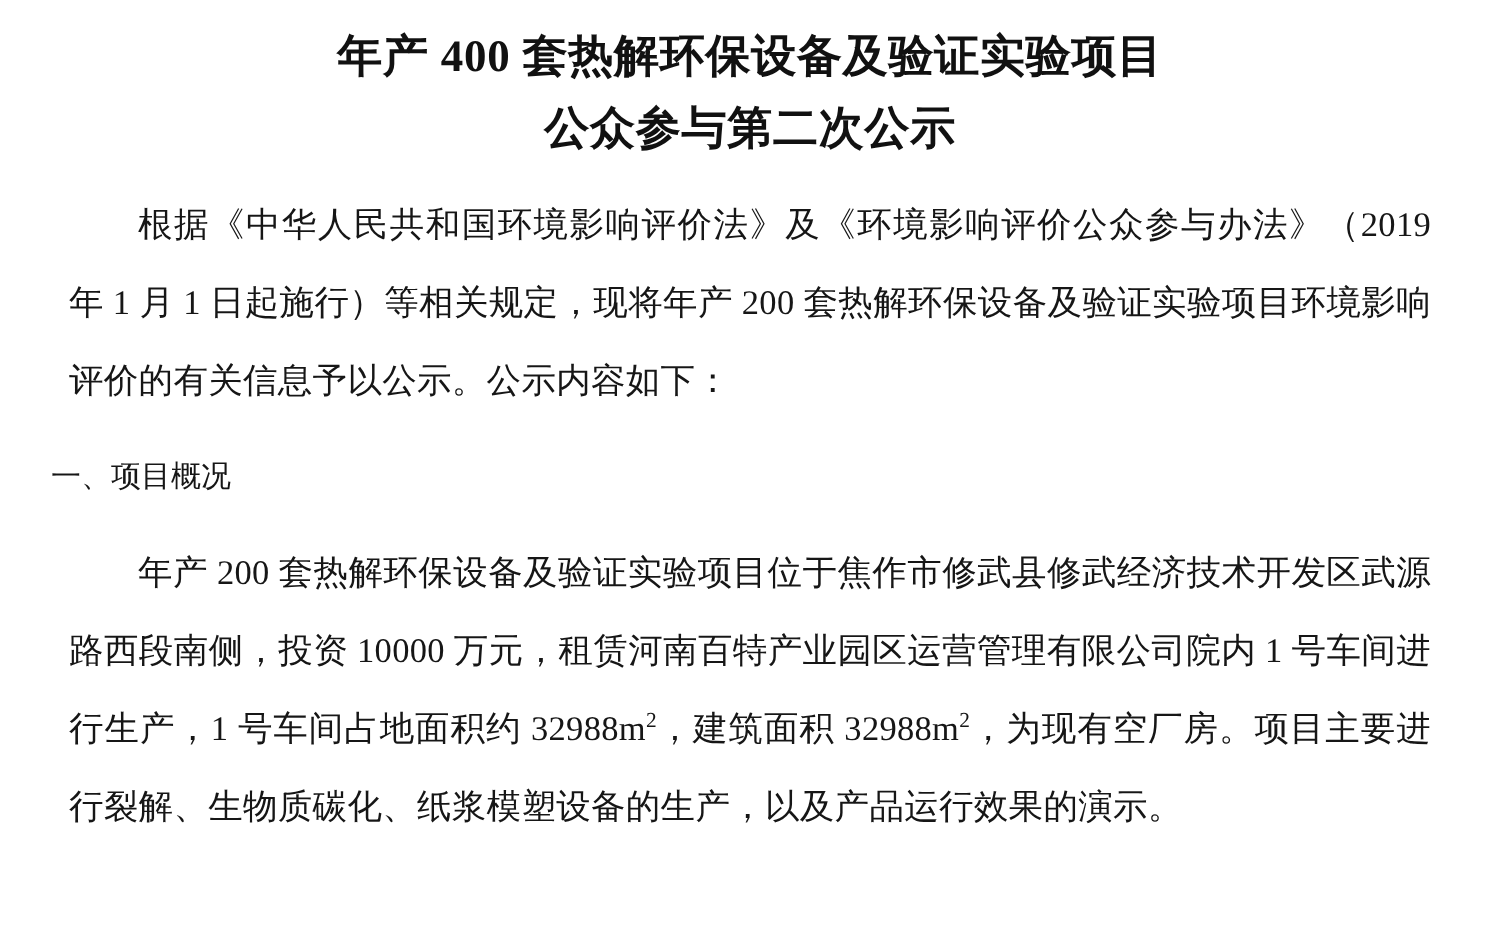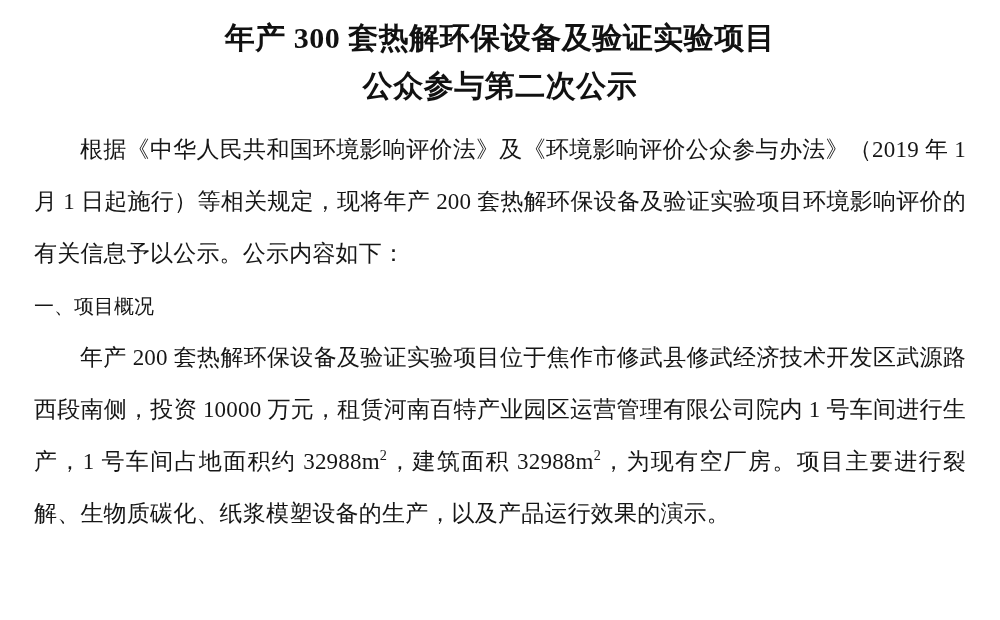--- a/index.html
+++ b/index.html
@@ -34,21 +34,21 @@
     display: block;
     white-space: nowrap;
   }
   .title-block {
     margin-top: 4px;
     margin-bottom: 14px;
   }
   p.body-text {
     font-size: 23px;
     line-height: 52px;
-    margin: 0;
+    margin: 12px;
     text-align: justify;
     text-justify: inter-ideograph;
     color: #161616;
     letter-spacing: 0.2px;
   }
   p.indent {
     text-indent: 2em;
   }
   .section-heading {
     font-size: 20px;
@@ -63,21 +63,21 @@
     line-height: 0;
   }
 </style>
 </head>
 <body>
 
 <div class="page">
 
   <div class="title-block">
     <h1 class="doc-title">
-      <span class="line">年产 300 套热解环保设备及验证实验项目</span>
+      <span class="line">年产 400 套热解环保设备及验证实验项目</span>
       <span class="line">公众参与第二次公示</span>
     </h1>
   </div>
 
   <p class="body-text indent">根据《中华人民共和国环境影响评价法》及《环境影响评价公众参与办法》（2019 年 1 月 1 日起施行）等相关规定，现将年产 200 套热解环保设备及验证实验项目环境影响评价的有关信息予以公示。公示内容如下：</p>
 
   <p class="section-heading">一、项目概况</p>
 
   <p class="body-text indent"><span>年产 200 套热解环保设备及验证实验项目位于焦作市修武县修武经济技术开发区武源路西段南侧，投资 10000 万元，租赁河南百特产业园区运营管理有限公司院内 1 号车间进行生产，1 号车间占地面积约 32988m</span><sup>2</sup><span>，建筑面积 32988m</span><sup>2</sup><span>，为现有空厂房。项目主要进行裂解、生物质碳化、纸浆模塑设备的生产，以及产品运行效果的演示。</span></p>
 

